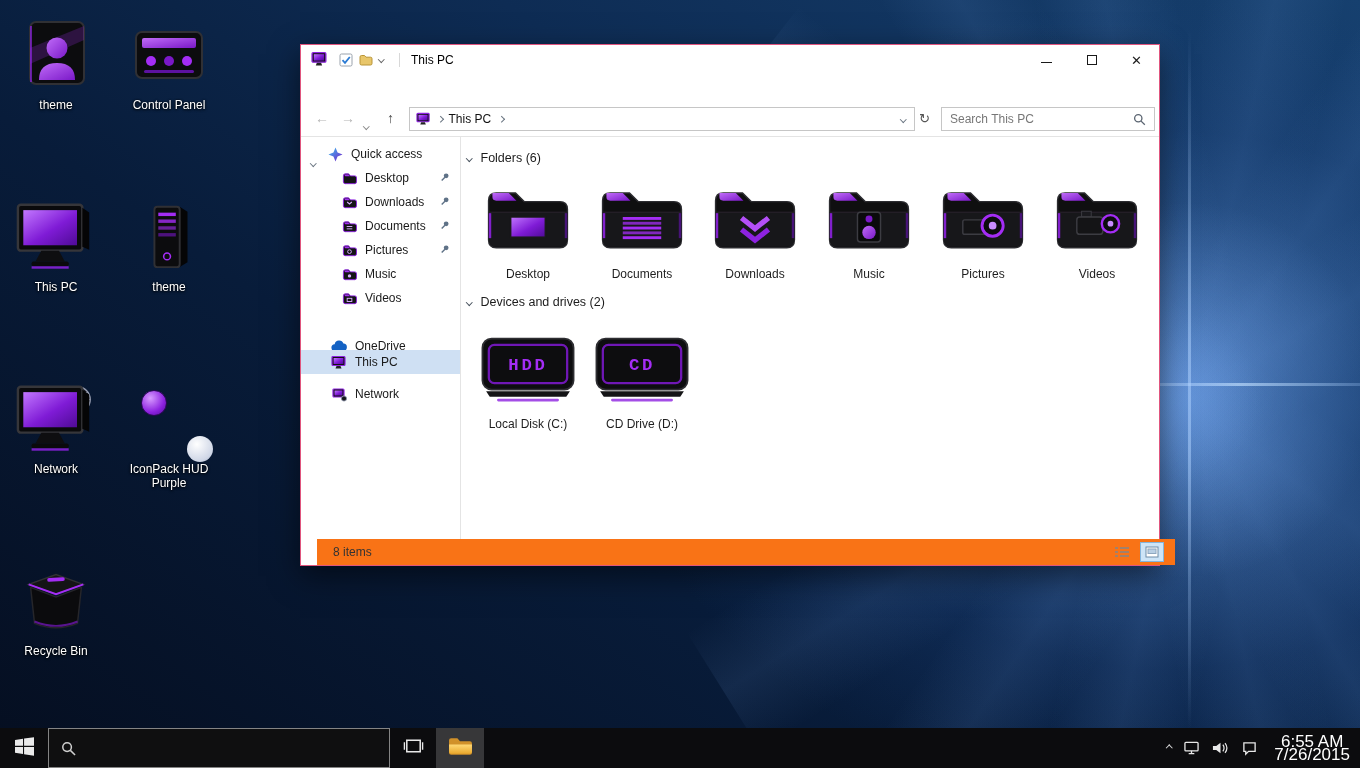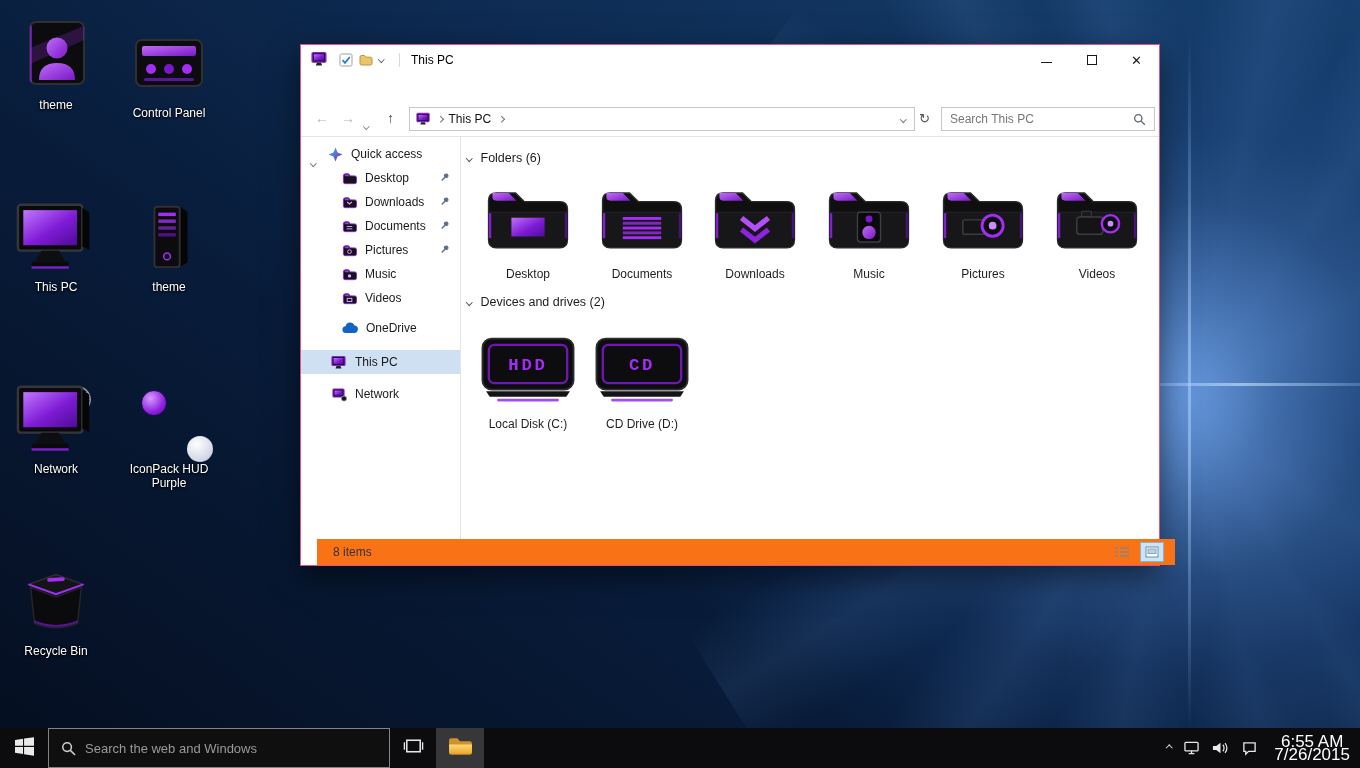--- a/index.html
+++ b/index.html
@@ -177,21 +177,21 @@
     <rect x="10" y="4" width="54" height="62" rx="6" fill="#0c0c0e" stroke="#303034" stroke-width="2"></rect>
     <path d="M10 30 L64 8 V22 L10 46 Z" fill="rgba(164,45,245,.22)"></path>
     <circle cx="37" cy="30" r="10.5" fill="url(#pgrad)"></circle>
     <path d="M19 62 q0-17 18-17 q18 0 18 17 Z" fill="url(#pgrad)"></path>
     <path d="M11 8 v56" stroke="#8d22e0" stroke-width="2" opacity=".7"></path>
   </svg></span>
     </div>
   <div class="lbl">theme</div>
 </div>
 
-<div class="dicon" style="left:116px;top:22px">
+<div class="dicon" style="left:116px;top:14px">
   <div class="ic">
       <span><svg viewBox="0 0 76 72" width="76" height="72">
     <rect x="5" y="14" width="66" height="46" rx="6" fill="#0c0c0e" stroke="#303034" stroke-width="2"></rect>
     <rect x="11" y="20" width="54" height="10" rx="2" fill="url(#pgrad)"></rect>
     <circle cx="20" cy="43" r="5" fill="#a42df5"></circle>
     <circle cx="38" cy="43" r="5" fill="#7a18c8"></circle>
     <circle cx="56" cy="43" r="5" fill="#a42df5"></circle>
     <rect x="13" y="52" width="50" height="3" rx="1.5" fill="#5c12a0"></rect>
   </svg></span>
     </div>
@@ -425,21 +425,21 @@
       </div>
       <div class="si" style="top:149px;padding-left:40px">
         <span class="sicon">
             <svg viewBox="0 0 16 16" width="15" height="15">
               <use href="#fmini"></use>
               <rect x="5.5" y="7.8" width="5" height="3.4" fill="none" stroke="#d9b0ff" stroke-width="1"></rect>
             </svg>
           </span>
         <span>Videos</span>
       </div>
-      <div class="si" style="top:179px;padding-left:41px">
+      <div class="si" style="top:197px;padding-left:30px">
         <span class="sicon">
             <svg viewBox="0 0 18 12" width="17" height="12">
               <path d="M4.5 11.5 a3.8 3.8 0 0 1 -.4 -7.6 A5.2 5.2 0 0 1 14 3.2 a3.6 3.6 0 0 1 -.6 8.3 Z" fill="#1462c4"></path>
             </svg>
           </span>
         <span>OneDrive</span>
       </div>
       <div class="si sel" style="top:213px;padding-left:30px">
         <span class="sicon">
             <svg viewBox="0 0 16 15" width="16" height="15">
@@ -592,21 +592,20 @@
       <path d="M0 2.8 L7.6 1.7 V8.4 H0 Z M8.6 1.5 L18 .2 V8.4 H8.6 Z M0 9.4 H7.6 V16.1 L0 15 Z M8.6 9.4 H18 V17.8 L8.6 16.4 Z" fill="#eaeaea"></path>
     </svg></span>
   </div>
   <div class="tsearch">
     <span class="mag">
         <svg viewBox="0 0 16 16" width="15" height="15">
       <circle cx="6.5" cy="6.5" r="4.6" fill="none" stroke="#cfcfcf" stroke-width="1.6"></circle>
       <line x1="10" y1="10" x2="15" y2="15" stroke="#cfcfcf" stroke-width="1.6"></line>
     </svg>
       </span>
-    <input placeholder="Search the web and Windows" style="">
   </div>
   <div class="tbtn">
     <span><svg viewBox="0 0 24 18" width="23" height="18">
       <rect x="5" y="3" width="14" height="12" fill="none" stroke="#e8e8e8" stroke-width="1.6"></rect>
       <path d="M2.5 5 v8 M21.5 5 v8" stroke="#e8e8e8" stroke-width="1.4" fill="none"></path>
     </svg></span>
   </div>
   <div class="tbtn active">
     <span><svg viewBox="0 0 24 20" width="25" height="21">
       <path d="M1 4 q0-2 2-2 h6 l2.5 3 H21 q2 0 2 2 v9 q0 2-2 2 H3 q-2 0-2-2 Z" fill="#d1912a"></path>

